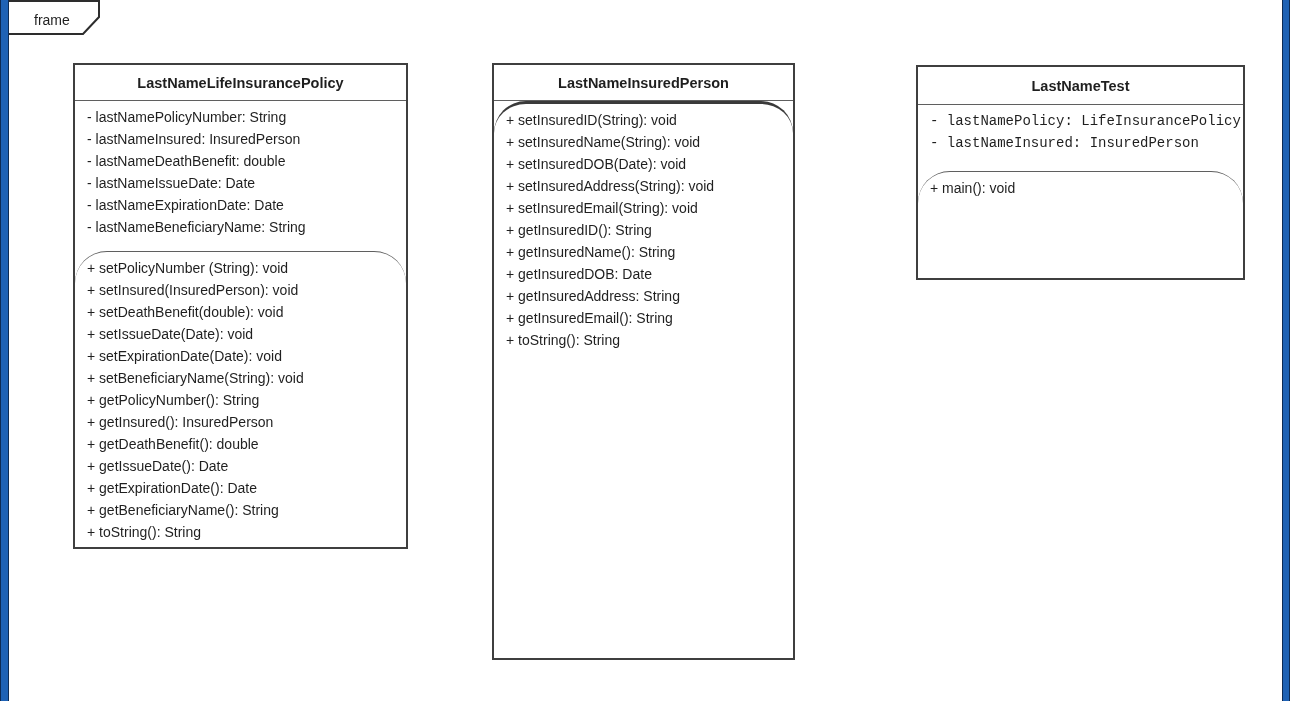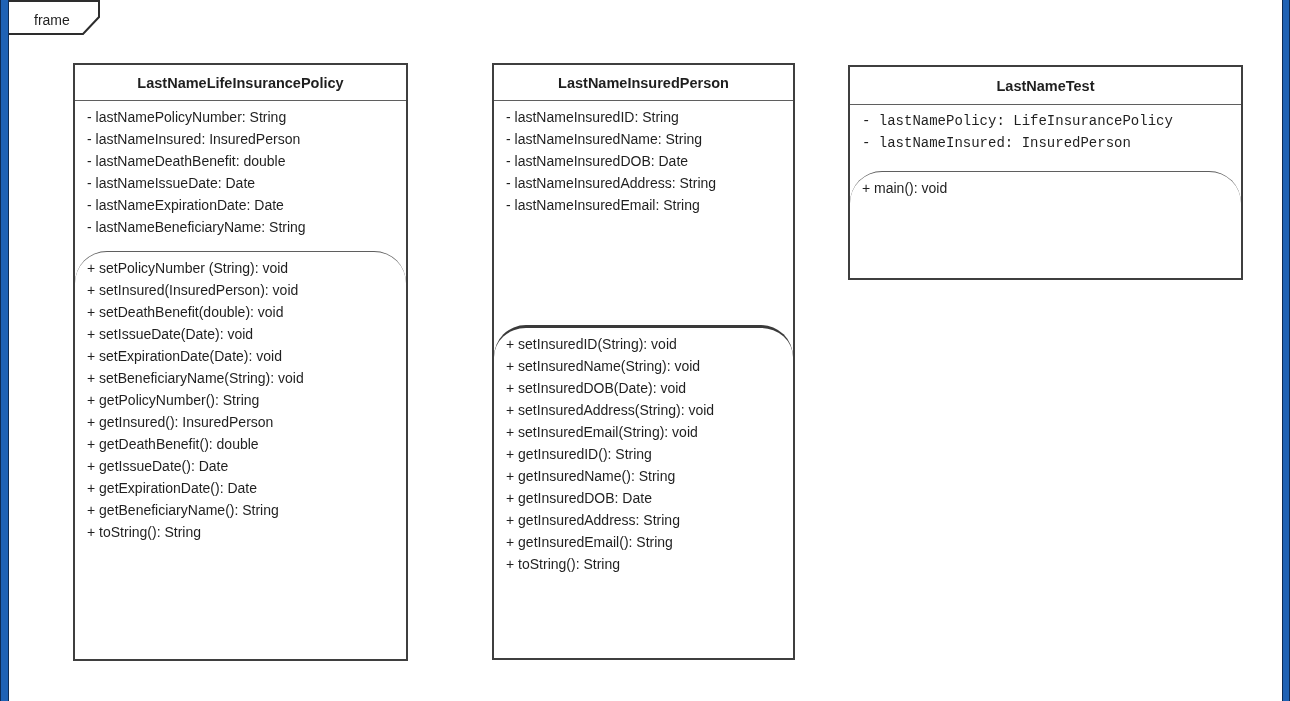--- a/index.html
+++ b/index.html
@@ -34,23 +34,23 @@
     font-size:14px;
     fill:var(--text);
   }
   .class-box{
     position:absolute;
     background:var(--background);
     border:2px solid var(--box-border);
     display:flex;
     flex-direction:column;
   }
-  .box1{left:73px;top:63px;width:335px;height:598px;}
+  .box1{left:73px;top:63px;width:335px;height:486px;}
   .box2{left:492px;top:63px;width:303px;height:597px;}
-  .box3{left:848px;top:65px;width:395px;height:215px;}
+  .box3{left:916px;top:65px;width:329px;height:215px;}
   .class-header{
     flex:0 0 auto;
     height:36px;
     display:flex;
     align-items:center;
     justify-content:center;
     font-weight:bold;
     font-size:14.5px;
     border-bottom:1px solid var(--divider);
   }
@@ -85,21 +85,20 @@
 </svg>
 
 <div class="class-box box1">
   <div class="class-header">LastNameLifeInsurancePolicy</div>
   <div class="class-attrs attrs1"><div>- lastNamePolicyNumber: String</div><div>- lastNameInsured: InsuredPerson</div><div>- lastNameDeathBenefit: double</div><div>- lastNameIssueDate: Date</div><div>- lastNameExpirationDate: Date</div><div>- lastNameBeneficiaryName: String</div></div>
   <div class="class-methods"><div>+ setPolicyNumber (String): void</div><div>+ setInsured(InsuredPerson): void</div><div>+ setDeathBenefit(double): void</div><div>+ setIssueDate(Date): void</div><div>+ setExpirationDate(Date): void</div><div>+ setBeneficiaryName(String): void</div><div>+ getPolicyNumber(): String</div><div>+ getInsured(): InsuredPerson</div><div>+ getDeathBenefit(): double</div><div>+ getIssueDate(): Date</div><div>+ getExpirationDate(): Date</div><div>+ getBeneficiaryName(): String</div><div>+ toString(): String</div></div>
 </div>
 
 <div class="class-box box2">
   <div class="class-header">LastNameInsuredPerson</div>
-  <div class="class-attrs attrs2"><div>- lastNameInsuredID: String</div><div>- lastNameInsuredName: String</div><div>- lastNameInsuredDOB: Date</div><div>- lastNameInsuredAddress: String</div><div>- lastNameInsuredEmail: String</div></div>
   <div class="class-methods"><div>+ setInsuredID(String): void</div><div>+ setInsuredName(String): void</div><div>+ setInsuredDOB(Date): void</div><div>+ setInsuredAddress(String): void</div><div>+ setInsuredEmail(String): void</div><div>+ getInsuredID(): String</div><div>+ getInsuredName(): String</div><div>+ getInsuredDOB: Date</div><div>+ getInsuredAddress: String</div><div>+ getInsuredEmail(): String</div><div>+ toString(): String</div></div>
 </div>
 
 <div class="class-box box3">
   <div class="class-header">LastNameTest</div>
   <div class="class-attrs attrs3"><div>- lastNamePolicy: LifeInsurancePolicy</div><div>- lastNameInsured: InsuredPerson</div></div>
   <div class="class-methods"><div>+ main(): void</div></div>
 </div>
 
 </body></html>

